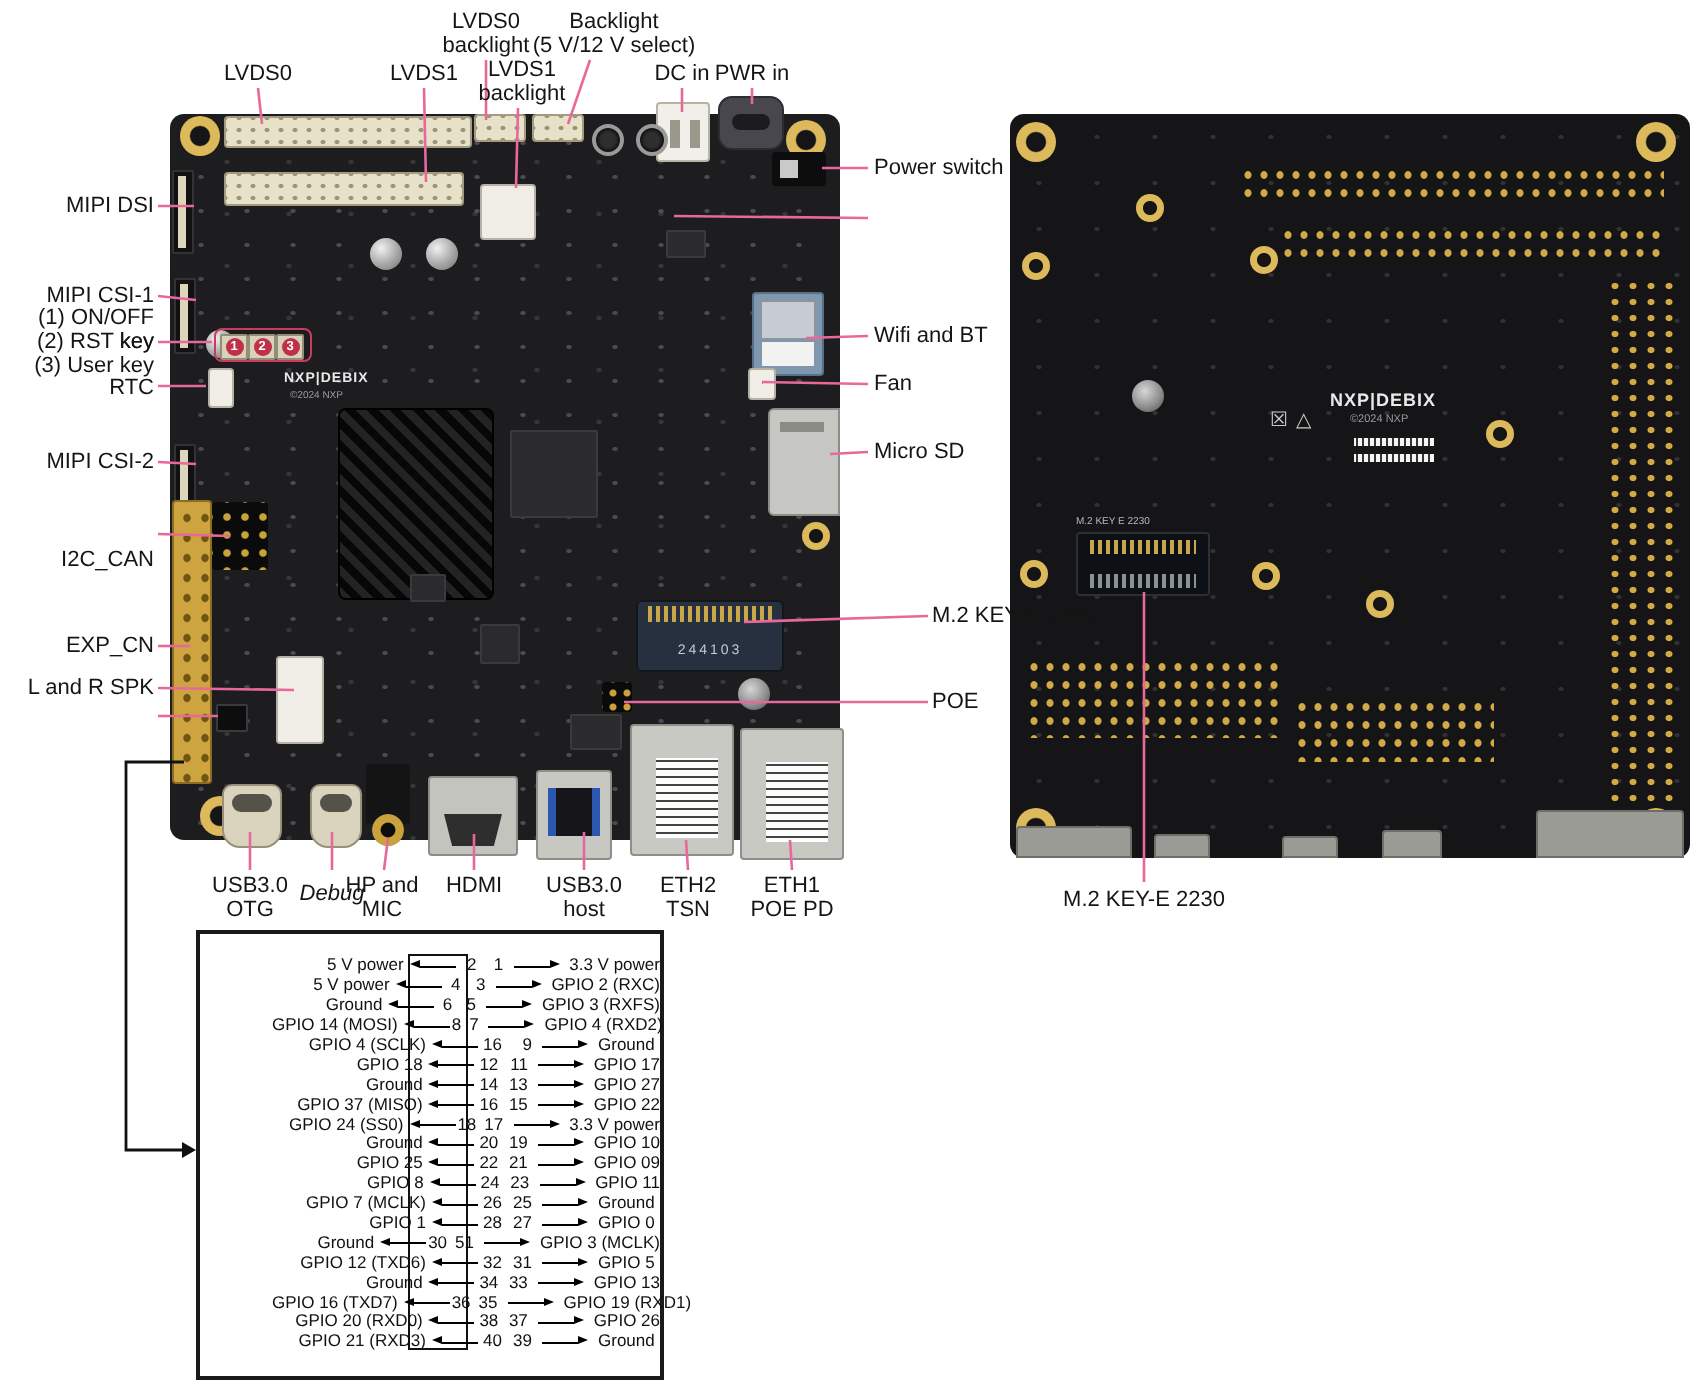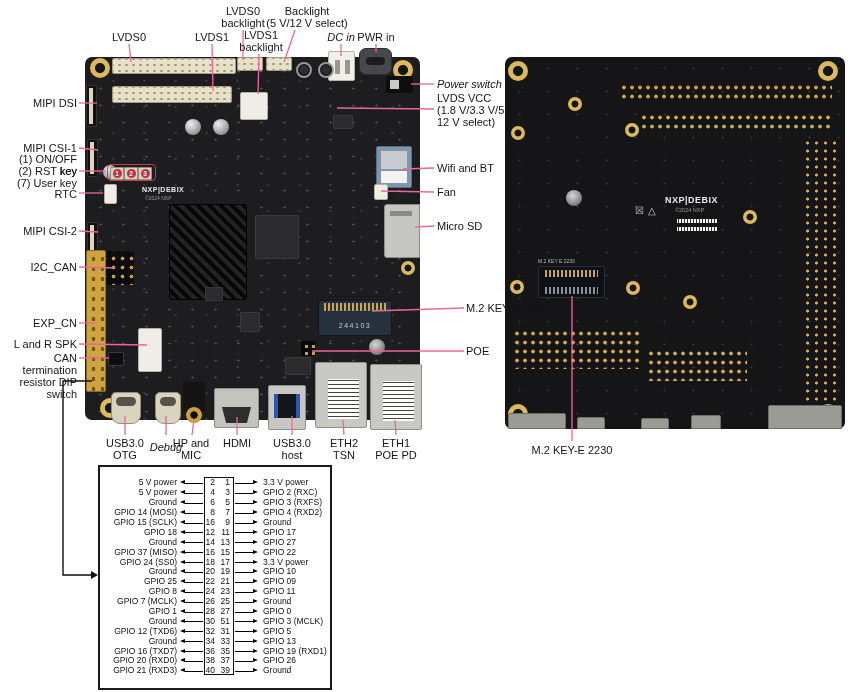--- a/index.html
+++ b/index.html
@@ -87,21 +87,21 @@
   .padfield{background-image:radial-gradient(#d3a945 1.5px,transparent 2px);background-size:8px 9px;}
   .padfield.v{background-size:9px 8px;}
   .stub{background:#9b9b96;border:1px solid #6f6f6a;border-radius:2px 2px 0 0;}
   .bclabel{background:#f4f4f1;background-image:repeating-linear-gradient(90deg,#333 0 1px,transparent 1px 3px);
     background-clip:content-box;padding:1px 2px;}
   .cert{color:#c8c8c8;font-size:10px;line-height:11px;}
   
   #pin-table{position:absolute;left:98px;top:465px;width:234px;height:225px;border:2px solid #1a1a1a;
     box-sizing:border-box;background:#fff;z-index:4;}
   #pin-box{position:absolute;left:104px;top:10px;width:30px;height:198px;border:1.5px solid #111;box-sizing:border-box;}
-  #pin-rows{position:absolute;left:0;top:11px;right:0;}
+  #pin-rows{position:absolute;left:0;top:11px;right:0;padding-left:36px;}
   .prow{display:flex;align-items:center;height:9.9px;font-size:8.5px;line-height:9px;color:#111;}
   .prow .pl{width:77px;text-align:right;padding-right:2px;white-space:nowrap;}
   .prow .pn{width:15px;text-align:right;padding-right:4px;box-sizing:border-box;}
   .prow .pr{flex:1;text-align:left;padding-left:4px;white-space:nowrap;}
   .al,.ar{width:25px;height:9.9px;position:relative;flex:none;}
   .al::after{content:'';position:absolute;left:6px;right:1px;top:50%;height:1px;background:#000;}
   .al::before{content:'';position:absolute;left:1px;top:50%;margin-top:-2.5px;
     border-right:5px solid #000;border-top:2.5px solid transparent;border-bottom:2.5px solid transparent;}
   .ar::after{content:'';position:absolute;left:1px;right:6px;top:50%;height:1px;background:#000;}
   .ar::before{content:'';position:absolute;right:1px;top:50%;margin-top:-2.5px;
@@ -271,45 +271,40 @@
   </svg>
 
   <div class="callout ct" style="left:129px;top:31px;">LVDS0</div>
   <div class="callout ct" style="left:212px;top:31px;">LVDS1</div>
   <div class="callout ct" style="left:243px;top:5px;">LVDS0
 backlight</div>
   <div class="callout ct" style="left:261px;top:29px;">LVDS1
 backlight</div>
   <div class="callout ct" style="left:307px;top:5px;">Backlight
 (5 V/12 V select)</div>
-  <div class="callout ct" style="left:341px;top:31px;font-style:italic;">DC in</div>
+  <div class="callout ct" style="left:341px;top:31px;">DC in</div>
   <div class="callout ct" style="left:376px;top:31px;">PWR in</div>
 
-  <div class="callout cr" style="left:437px;top:78px;font-style:italic;">Power switch</div>
-  <div class="callout cr" style="left:437px;top:92px;">LVDS VCC
-(1.8 V/3.3 V/5 V/
-12 V select)</div>
+  <div class="callout cr" style="left:437px;top:78px;">Power switch</div>
   <div class="callout cr" style="left:437px;top:162px;">Wifi and BT</div>
   <div class="callout cr" style="left:437px;top:186px;">Fan</div>
   <div class="callout cr" style="left:437px;top:220px;">Micro SD</div>
   <div class="callout cr" style="left:466px;top:302px;">M.2 KEY-M 2280</div>
   <div class="callout cr" style="left:466px;top:345px;">POE</div>
 
   <div class="callout cl" style="right:773px;top:97px;">MIPI DSI</div>
   <div class="callout cl" style="right:773px;top:142px;">MIPI CSI-1</div>
   <div class="callout cl" style="right:773px;top:153px;">(1) ON/OFF key</div>
   <div class="callout cl" style="right:773px;top:165px;">(2) RST key</div>
-  <div class="callout cl" style="right:773px;top:177px;">(7) User key</div>
+  <div class="callout cl" style="right:773px;top:177px;">(3) User key</div>
   <div class="callout cl" style="right:773px;top:188px;">RTC</div>
   <div class="callout cl" style="right:773px;top:225px;">MIPI CSI-2</div>
-  <div class="callout cl" style="right:773px;top:261px;margin-left:48px;">I2C_CAN</div>
+  <div class="callout cl" style="right:773px;top:274px;margin-left:48px;">I2C_CAN</div>
   <div class="callout cl" style="right:773px;top:317px;">EXP_CN</div>
   <div class="callout cl" style="right:773px;top:338px;">L and R SPK</div>
-  <div class="callout cl" style="right:773px;top:352px;">CAN termination
-resistor DIP switch</div>
 
   <div class="callout ct" style="left:125px;top:437px;">USB3.0
 OTG</div>
   <div class="callout ct" style="left:166px;top:441px;font-style:italic;">Debug</div>
   <div class="callout ct" style="left:191px;top:437px;">HP and
 MIC</div>
   <div class="callout ct" style="left:237px;top:437px;">HDMI</div>
   <div class="callout ct" style="left:292px;top:437px;">USB3.0
 host</div>
   <div class="callout ct" style="left:344px;top:437px;">ETH2
@@ -347,21 +342,21 @@
         </div>
         <div class="prow">
           <span class="pl">GPIO 14 (MOSI)</span>
           <span class="al"></span>
           <span class="pn">8</span>
           <span class="pn">7</span>
           <span class="ar"></span>
           <span class="pr">GPIO 4 (RXD2)</span>
         </div>
         <div class="prow">
-          <span class="pl">GPIO 15 (SCLK)</span>
+          <span class="pl">GPIO 4 (SCLK)</span>
           <span class="al"></span>
           <span class="pn">16</span>
           <span class="pn">9</span>
           <span class="ar"></span>
           <span class="pr">Ground</span>
         </div>
         <div class="prow">
           <span class="pl">GPIO 18</span>
           <span class="al"></span>
           <span class="pn">12</span>

